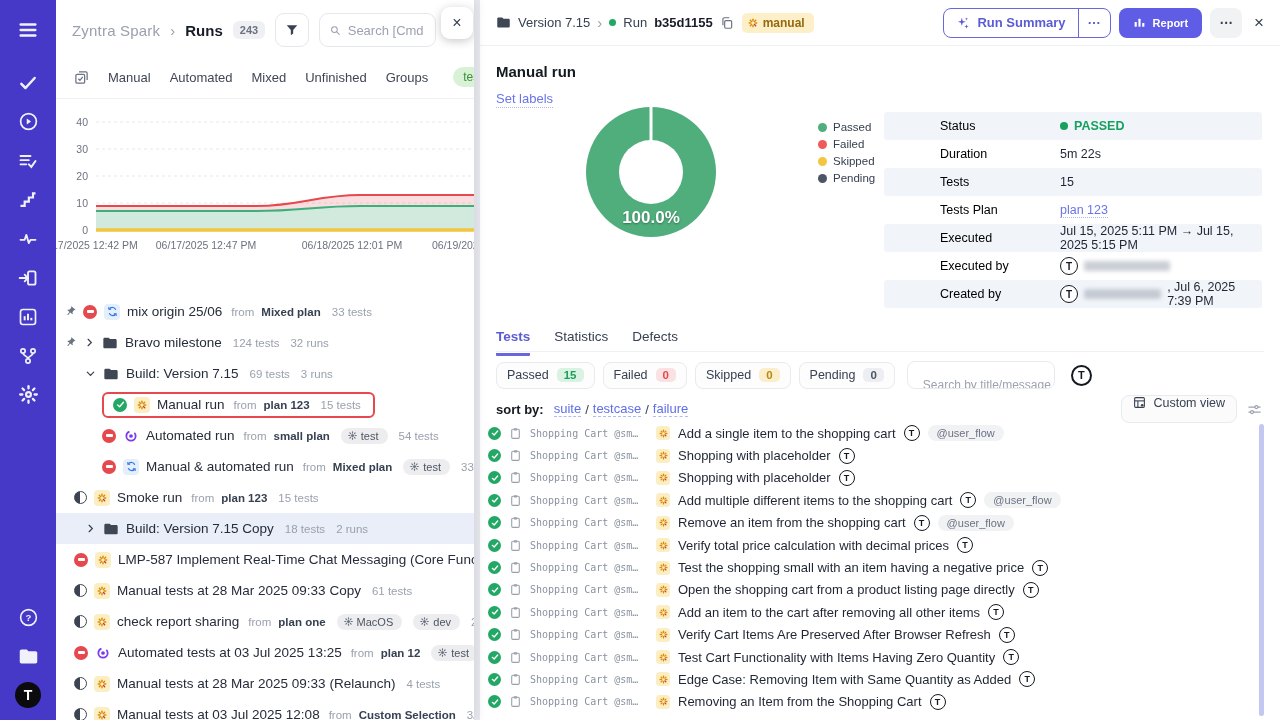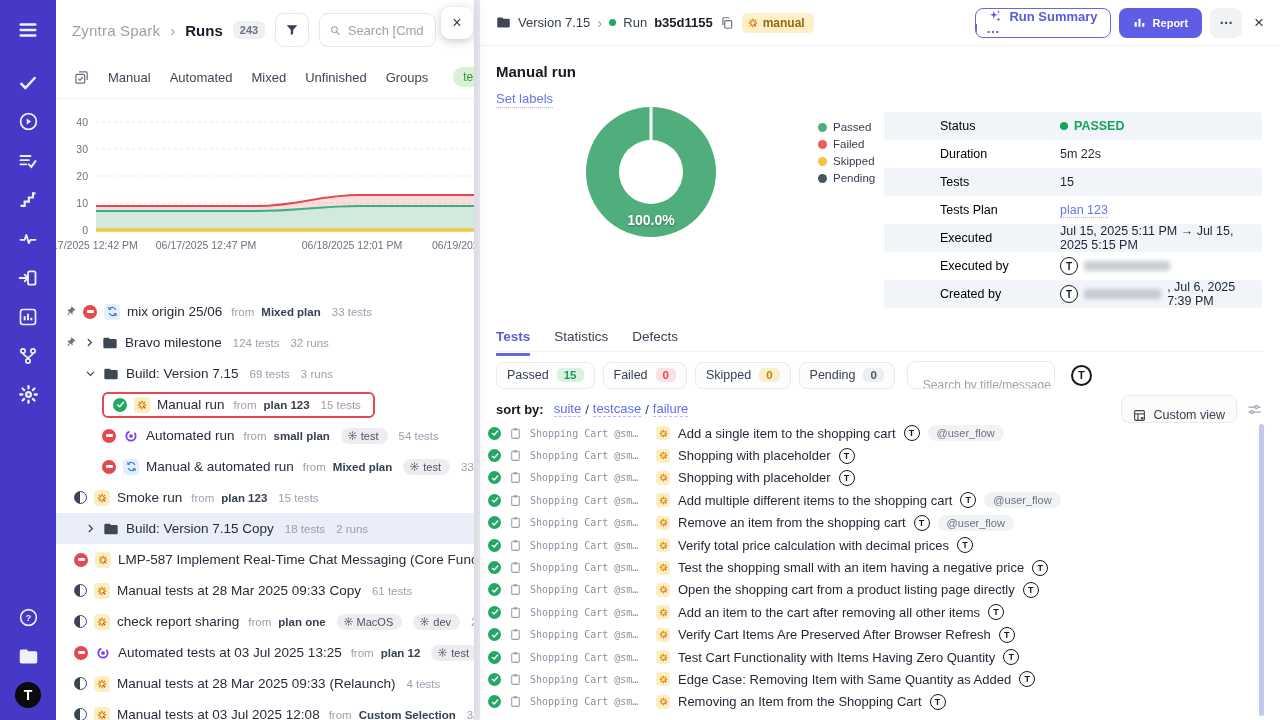--- a/index.html
+++ b/index.html
@@ -55,34 +55,34 @@
   .pin { width:12px; flex:none; display:grid; place-items:center; margin-left:-10px; }
 
   
   #detail { position:absolute; left:480px; top:0; width:800px; height:720px; background:#fff; }
   .dt-head { height:46px; border-bottom:1px solid #eef0f3; display:flex; align-items:center; gap:8px; padding:0 16px; }
   .dt-bc { display:flex; align-items:center; gap:7px; font-size:13px; color:#374151; }
   .run-id { font-weight:700; color:#171c28; }
   .gdot { width:7px; height:7px; border-radius:50%; background:#22a765; }
   .badge-manual { background:#fdf0c9; border-radius:5px; padding:3px 9px 3px 6px; display:inline-flex; align-items:center; gap:5px; font-size:12px; color:#94690f; font-weight:600; }
   .spacer { flex:1; }
-  .btn-outline { display:flex; height:30px; border:1px solid #6a66e0; border-radius:8px; overflow:hidden; background:#fff; cursor:pointer;flex-direction:column; }
+  .btn-outline { display:flex; height:30px; border:1px solid #6a66e0; border-radius:8px; overflow:hidden; background:#fff; cursor:pointer; }
   .seg1 { display:flex; align-items:center; gap:7px; padding:0 12px; color:#5b5bd6; font-weight:600; font-size:13px; }
   .seg2 { border-left:1px solid #6a66e0; display:grid; place-items:center; width:32px; color:#5b5bd6; font-weight:700; }
   .btn-report { height:30px; background:#5f5ce6; border:none; border-radius:8px; color:#fff; display:flex; align-items:center; gap:7px; padding:0 14px; font-weight:600; font-size:11px; cursor:pointer; }
   .btn-more { width:32px; height:30px; background:#f1f2f4; border-radius:8px; display:grid; place-items:center; color:#374151; font-weight:700; cursor:pointer; border:none; }
   .dt-x { font-size:17px; color:#374151; margin-left:4px; cursor:pointer; }
   .dt-title { padding:17px 16px 0; font-size:15px; font-weight:700; color:#14181f; }
   .set-labels { margin:11px 16px 0; display:inline-block; color:#6a74e8; font-size:13px; border-bottom:1px dotted #aeb4f2; padding-bottom:1px; cursor:pointer; }
 
   
   #donut { position:absolute; left:586px; top:107px; width:130px; height:130px; border-radius:50%; background:#4fae7c; }
   #donut::before { content:""; position:absolute; left:50%; top:0; width:3px; height:34px; background:#fff; transform:translateX(-50%); }
   #donut::after { content:""; position:absolute; left:50%; top:50%; width:64px; height:64px; background:#fff; border-radius:50%; transform:translate(-50%,-50%); }
-  .donut-label { position:absolute; left:0; right:0; bottom:9px; text-align:center; color:#fff; font-weight:700; font-size:14px; text-shadow:0 1px 2px rgba(0,0,0,.35); z-index:2; }
+  .donut-label { position:absolute; left:0; right:0; bottom:9px; text-align:center; color:#fff; font-weight:700; font-size:17px; text-shadow:0 1px 2px rgba(0,0,0,.35); z-index:2; }
   #legend { position:absolute; left:818px; top:121px; }
   .leg-item { display:flex; align-items:center; gap:6px; margin-bottom:5px; font-size:11.5px; color:#374151; }
   .leg-dot { width:9px; height:9px; border-radius:50%; flex:none; }
 
   
   #info { position:absolute; left:884px; top:112px; width:378px; font-size:12.5px; }
   .irow { display:flex; align-items:center; height:28px; padding:0 12px; }
   .irow.alt { background:#f1f5fa; border-radius:3px; }
   .ilabel { width:120px; color:#000000; flex:none;margin-left:44px; }
   .ival { color:#1f2533; display:flex; align-items:center; gap:6px; }
@@ -107,21 +107,21 @@
   .searchbox2 { width:148px; height:28px; border:1px solid #e8eaed; border-radius:8px; display:flex; align-items:center; gap:6px; padding:0 9px; overflow:hidden; margin-left:4px; }
   .searchbox2 input { border:none; outline:none; font-size:12px; color:#374151; width:130px; font-family:"Liberation Sans",sans-serif;margin-top:20px; }
   .searchbox2 input::placeholder { color:#9ca3af; }
   .avT2 { width:21px; height:21px; border-radius:50%; border:2px solid #14181f; color:#14181f; font-weight:800; font-size:11px; display:grid; place-items:center; margin-left:8px; background:#fff; }
 
   
   #sortrow { position:absolute; left:496px; right:18px; top:395px; display:flex; align-items:center; font-size:13px; }
   .sort-label { font-weight:700; color:#14181f; margin-right:6px; }
   .sort-link { color:#5f6ee8; border-bottom:1px dashed #b4bbf2; margin:0 4px; cursor:pointer; }
   .sort-sep { color:#374151; }
-  .btn-cv { height:28px; border:1px solid #e8eaed; border-radius:8px; background:#fbfbfc; display:flex; align-items:flex-end; gap:7px; padding:0 11px; font-size:12.5px; color:#374151; cursor:pointer; }
+  .btn-cv { height:28px; border:1px solid #e8eaed; border-radius:8px; background:#fbfbfc; display:flex; align-items:flex-start; gap:7px; padding:0 11px; font-size:12.5px; color:#374151; cursor:pointer; }
   .sliders { margin-left:10px; cursor:pointer; display:grid; place-items:center; }
 
   
   #tests { position:absolute; left:488px; top:422px; right:26px; }
   .trow { display:flex; align-items:center; gap:8px; height:22.4px; white-space:nowrap; overflow:hidden; cursor:pointer; }
   .tchk { width:13px; height:13px; border-radius:50%; background:#22a765; display:grid; place-items:center; flex:none; }
   .suite { font-family:"DejaVu Sans Mono","Liberation Mono",monospace; font-size:10px; color:#8a92a0; width:118px; overflow:hidden; flex:none; }
   .ttl { font-size:13px; color:#1f2533; }
   .ic-manual-sm { width:14px; height:14px; border-radius:3.5px; background:#fbeec2; display:grid; place-items:center; flex:none; }
   .avT3 { width:16px; height:16px; border-radius:50%; border:1.6px solid #14181f; color:#14181f; font-weight:800; font-size:9px; display:grid; place-items:center; flex:none; background:#fff; }

